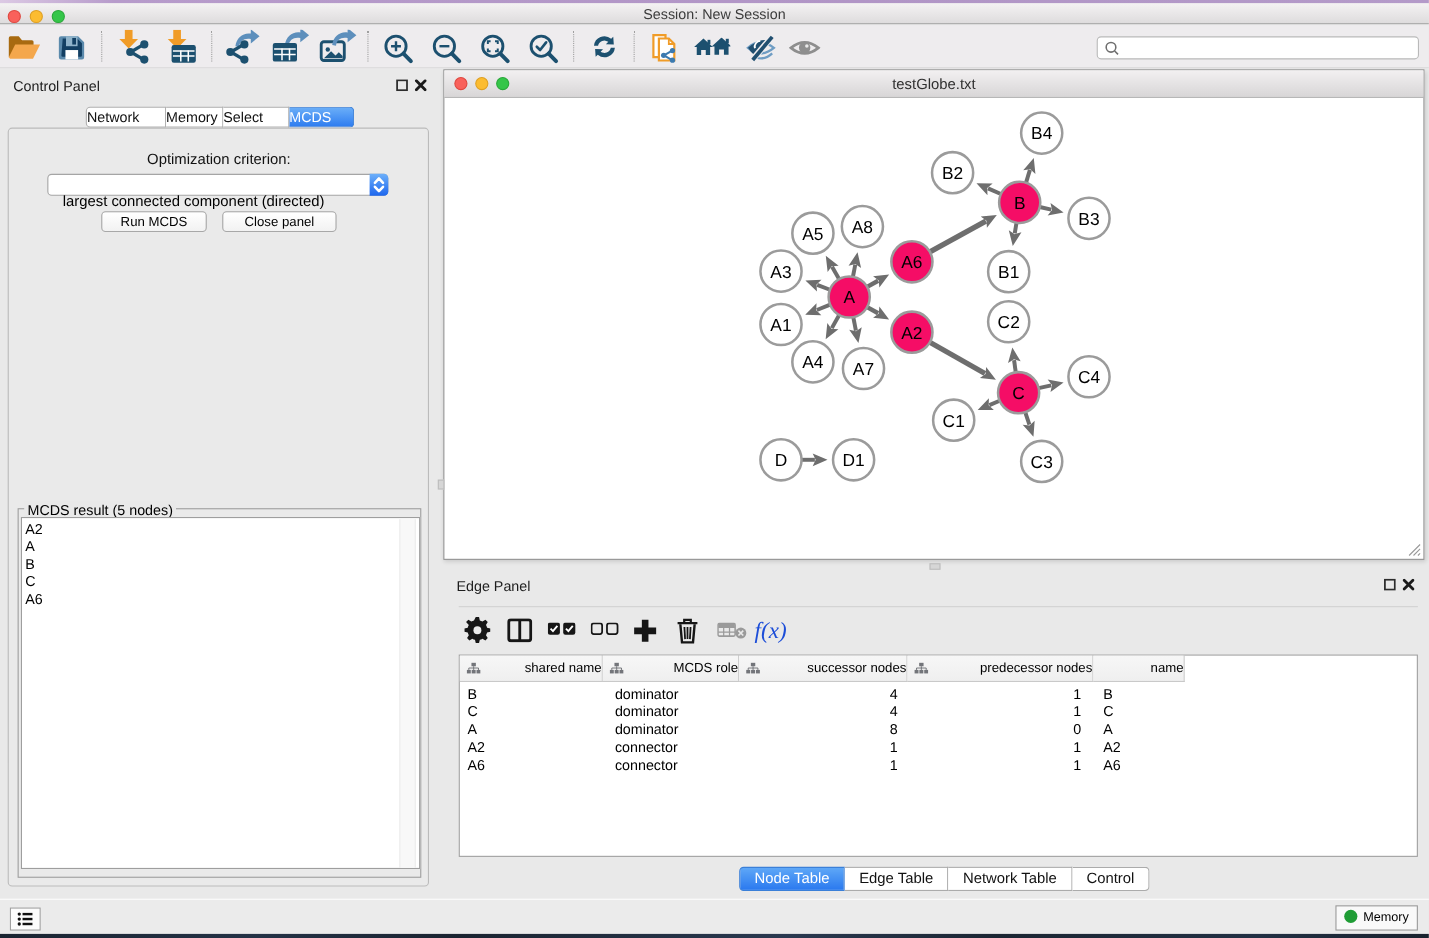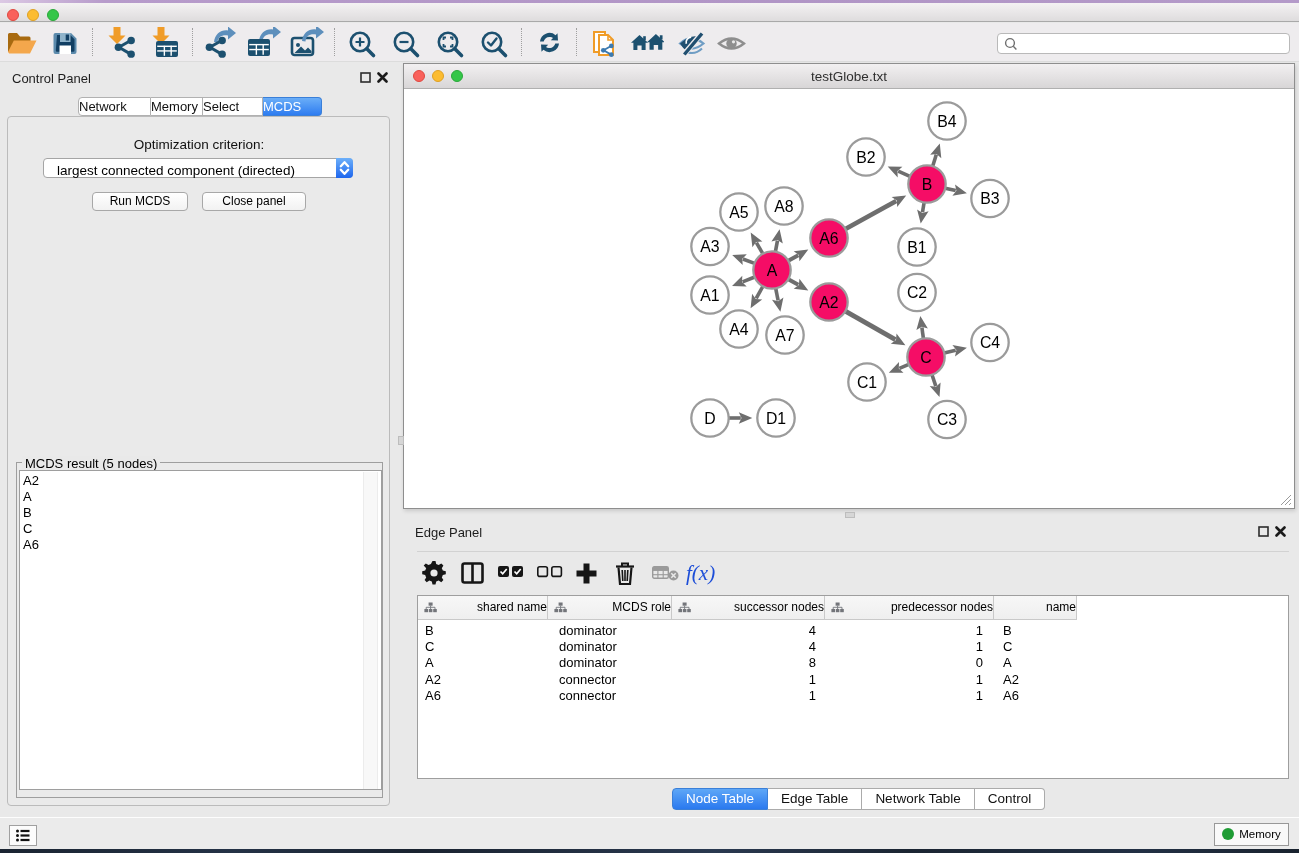--- a/index.html
+++ b/index.html
@@ -14,21 +14,21 @@
 
 #cp-title{left:12px;top:71px;font-size:13px;color:#1d1d1d}
 .winbtn{position:absolute;top:72px;width:11px;height:11px}
 #cp-tabs{left:78px;top:97px;height:19px;display:flex;font-size:13px}
 #cp-tabs div{background:#fff;border:1px solid #b1b1b1;border-left:none;line-height:17px;color:#111;text-align:left}
 #cp-tabs div:first-child{border-left:1px solid #b1b1b1;border-radius:4px 0 0 4px}
 #cp-tabs div.sel{background:linear-gradient(#6aaef8,#2e7cf0);color:#fff;border-color:#3a7fd8;border-radius:0 4px 4px 0}
 #cp-box{left:7px;top:116px;width:383px;height:690px;border:1px solid #bbb;border-radius:4px;background:#eaeaea}
 #opt-label{left:0px;top:137px;width:398px;text-align:center;font-size:13.5px;color:#111}
 #combo{left:43px;top:158px;width:310px;height:20px;background:#fff;border:1px solid #a5a5a5;border-radius:4px}
-#combo .txt{position:absolute;left:13px;top:4px;font-size:13.5px;color:#000}
+#combo .txt{position:absolute;left:13px;top:16px;font-size:13.5px;color:#000}
 #combo .btn{position:absolute;right:-1px;top:-1px;width:17px;height:20px;border-radius:0 4px 4px 0;background:linear-gradient(#6db0fa,#1d66ee)}
 .pbtn{position:absolute;top:192px;height:19px;background:linear-gradient(#ffffff,#f2f2f2);border:1px solid #a8a8a8;border-radius:4px;font-size:12px;text-align:center;color:#000;line-height:17px}
 #fieldset{left:16px;top:462px;width:367px;height:336px;border:1px solid #9e9e9e}
 #legend{left:22px;top:456px;background:#e9e9e9;padding:0 3px;font-size:13px;color:#000}
 #mlist{left:19px;top:470px;width:363px;height:320px;background:#fff;border:1px solid #9e9e9e;font-size:13px;line-height:16px;padding:2px 0 0 3px;color:#000}
 #mscroll{left:363px;top:472px;width:15px;height:317px;background:#f8f8f8;border-left:1px solid #ececec;border-right:1px solid #ececec}
 
 #netwin{left:403px;top:63px;width:892px;height:446px;background:#fff;border:1px solid #8e8e8e;box-shadow:1px 2px 4px rgba(0,0,0,.14)}
 #nettitle{position:absolute;left:0;top:0;right:0;height:25px;background:linear-gradient(#f2f0f1,#d8d6d7);border-bottom:1px solid #b0b0b0}
 #nettitle .t{position:absolute;left:0;right:0;top:5px;text-align:center;font-size:13.5px;color:#2f2f2f}
@@ -48,20 +48,21 @@
 #statusbar{left:0;top:817px;width:1299px;height:32px;background:#ebebeb;border-top:1px solid #fdfdfd}
 #listbtn{position:absolute;left:9px;top:7px;width:28px;height:21px;background:#fcfcfc;border:1px solid #a0a0a0}
 #membtn{position:absolute;left:1214px;top:5px;width:75px;height:23px;background:#f9f9f9;border:1px solid #989898;font-size:11.5px;line-height:21px;text-align:center}
 #darkstrip{left:0;top:849px;width:1299px;height:4px;background:linear-gradient(90deg,#1a2431 0%,#243246 18%,#1a2330 32%,#2a3950 55%,#1b2532 70%,#223044 88%,#19222e 100%)}
 </style></head><body>
 <div class="abs" id="purple"></div>
 <div class="abs" id="titlebar">
   <div class="tl" style="left:7px;background:#f9615b;border:1px solid #df4840"></div>
   <div class="tl" style="left:27px;background:#fcbc30;border:1px solid #dfa023"></div>
   <div class="tl" style="left:47px;background:#35c649;border:1px solid #2aa83a"></div>
+  <div class="t">Session: New Session</div>
 </div>
 <div class="abs" id="toolbar"></div>
 <div class="vsep" style="left:92px"></div>
 <div class="vsep" style="left:192px"></div>
 <div class="vsep" style="left:334px"></div>
 <div class="vsep" style="left:521px"></div>
 <div class="vsep" style="left:576px"></div>
 <div id="search">
     <svg width="16" height="16" style="position:absolute;left:5px;top:2px" viewBox="0 0 16 16">
       <circle cx="7" cy="7" r="4.4" fill="none" stroke="#6f6f6f" stroke-width="1.4"></circle>

